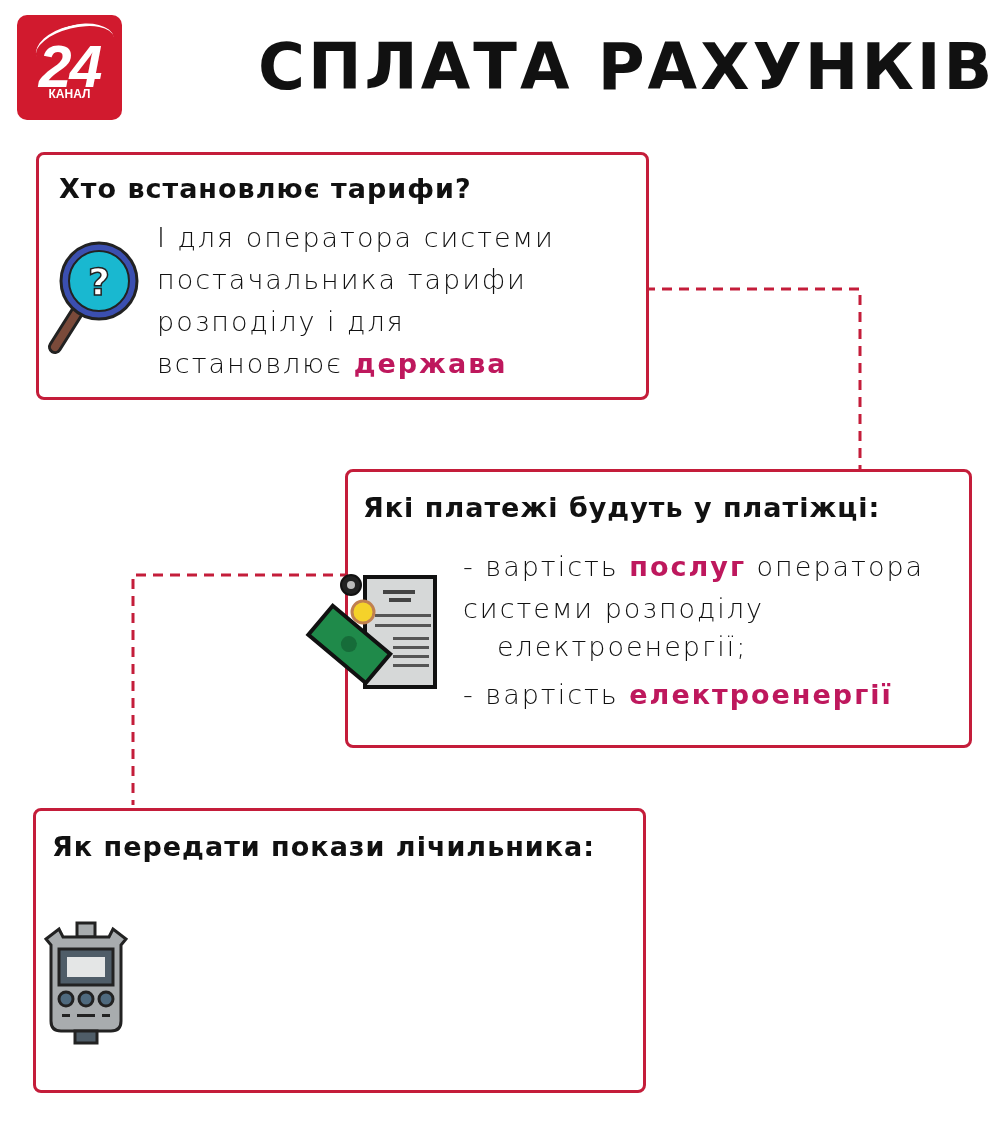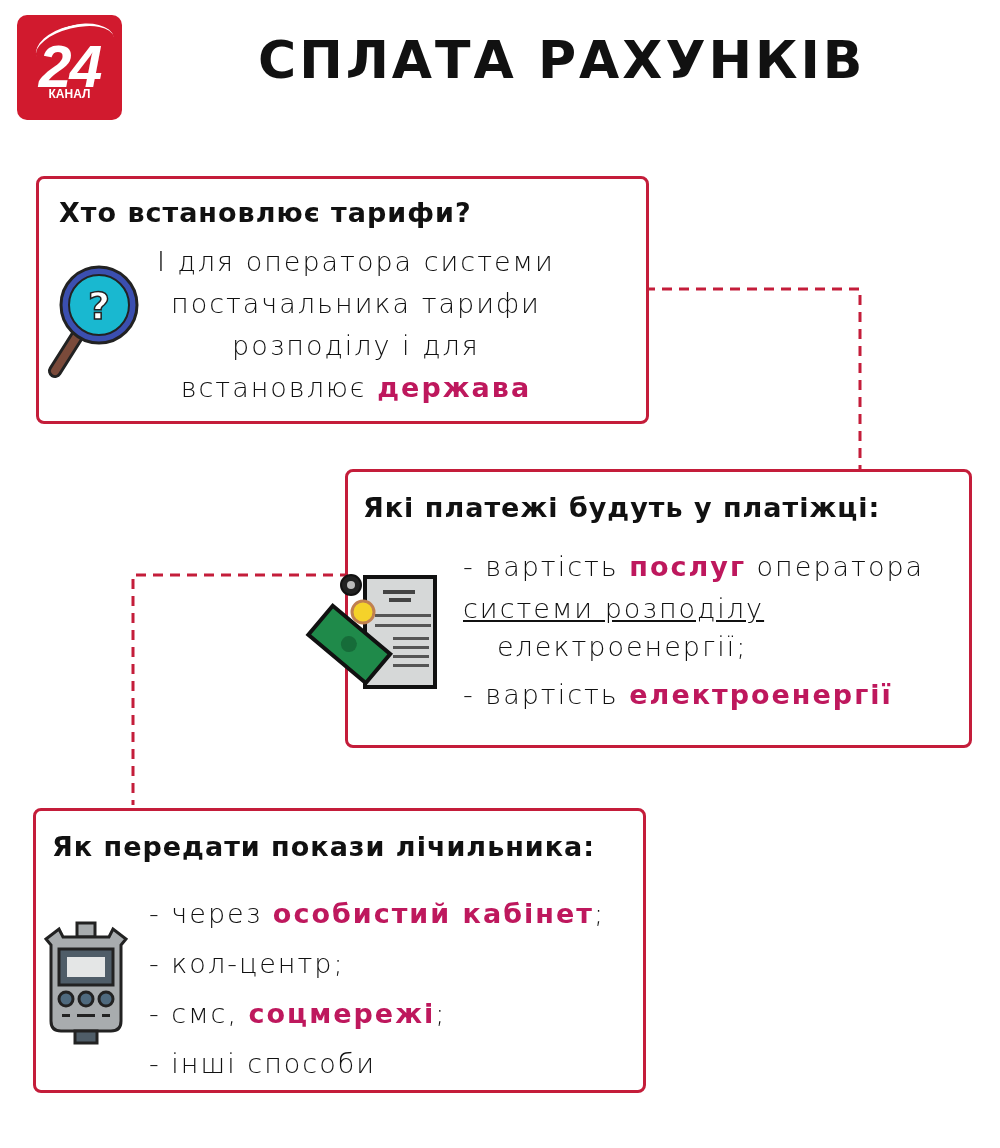--- a/index.html
+++ b/index.html
@@ -1,21 +1,21 @@
 <!DOCTYPE html>
 <html><head>
 <meta charset="utf-8">
 <style>
   html,body{margin:0;padding:0;background:#fff;}
   body{width:1000px;height:1148px;position:relative;overflow:hidden;font-family:"DejaVu Sans","Liberation Sans",sans-serif;color:#111;}
   .logo{position:absolute;left:17px;top:15px;width:105px;height:105px;background:#d11a2e;border-radius:10px;color:#fff;text-align:center;}
   .logo .num{position:absolute;left:0;right:0;top:18px;font-size:59px;font-weight:bold;font-style:italic;font-family:Liberation Sans, sans-serif;letter-spacing:-2px;}
   .logo .arc{position:absolute;left:18px;top:10px;width:80px;height:40px;border-top:3px solid #fff;border-radius:50%;transform:rotate(-14deg);}
   .logo .name{position:absolute;left:0;right:0;top:72px;font-size:12px;font-weight:bold;font-family:"Liberation Sans",sans-serif;}
-  .title{position:absolute;left:258px;top:30px;font-size:52px;font-weight:bold;letter-spacing:3px;font-family:"DejaVu Sans",sans-serif;}
+  .title{position:absolute;left:258px;top:30px;font-size:64px;font-weight:bold;letter-spacing:3px;font-family:"DejaVu Sans",sans-serif;}
   .box{position:absolute;border:3px solid #c41d3a;border-radius:8px;background:#fff;}
   .box h2{position:absolute;margin:0;font-size:27px;font-weight:bold;letter-spacing:1px;white-space:nowrap;}
   .box .txt{position:absolute;font-size:27px;letter-spacing:2px;line-height:42px;white-space:nowrap;font-weight:300;}
   .hl{color:#be185d;font-weight:bold;}
   .dash{position:absolute;}
   .icon{position:absolute;}
 </style>
 </head>
 <body>
 
@@ -27,21 +27,21 @@
 
 <div class="title">СПЛАТА РАХУНКІВ</div>
 
 <svg class="dash" style="left:640px;top:285px" width="230" height="190">
   <path d="M5 4 H220 V185" fill="none" stroke="#c41d3a" stroke-width="3" stroke-dasharray="10,7"></path>
 </svg>
 <svg class="dash" style="left:125px;top:570px" width="230" height="240">
   <path d="M225 5 H8 V235" fill="none" stroke="#c41d3a" stroke-width="3" stroke-dasharray="10,7"></path>
 </svg>
 
-<div class="box" style="left:36px;top:176px;width:607px;height:242px;text-align:center;">
+<div class="box" style="left:36px;top:152px;width:607px;height:242px;">
   <h2 style="left:20px;top:18px;">Хто встановлює тарифи?</h2>
   <svg class="icon" style="left:4px;top:82px" width="100" height="120" viewBox="0 0 100 120">
     <line x1="36" y1="72" x2="12" y2="110" stroke="#222" stroke-width="14" stroke-linecap="round"></line>
     <line x1="36" y1="72" x2="12" y2="110" stroke="#7a4a3a" stroke-width="8" stroke-linecap="round"></line>
     <circle cx="56" cy="44" r="38" fill="#3b4fb0" stroke="#222" stroke-width="3"></circle>
     <circle cx="56" cy="44" r="30" fill="#19b8d0" stroke="#222" stroke-width="2"></circle>
     <text x="56" y="58" font-size="38" font-weight="bold" text-anchor="middle" fill="#fff" stroke="#222" stroke-width="1.5" font-family="DejaVu Sans, sans-serif">?</text>
   </svg>
   <div class="txt" style="left:118px;top:62px;">
     <div>І для оператора системи</div>
@@ -66,40 +66,34 @@
     <g transform="rotate(40 45 70)">
       <rect x="10" y="52" width="75" height="38" fill="#1f8a4a" stroke="#111" stroke-width="4"></rect>
       <circle cx="47" cy="71" r="8" fill="#166c39"></circle>
     </g>
     <circle cx="48" cy="13" r="10" fill="#222" stroke="#111" stroke-width="2"></circle>
     <circle cx="48" cy="13" r="4" fill="#bbb"></circle>
     <circle cx="60" cy="40" r="11" fill="#f5d22a" stroke="#c08050" stroke-width="3"></circle>
   </svg>
   <div class="txt" style="left:115px;top:72px;line-height:46px;">
     <div><span>- вартість </span><span class="hl">послуг</span><span> оператора</span></div>
-    <div style="line-height:38px;text-decoration:underline;">системи розподілу</div>
+    <div style="line-height:38px;">системи розподілу</div>
     <div style="line-height:38px;margin-left:34px;">електроенергії;</div>
     <div style="margin-top:6px;"><span>- вартість </span><span class="hl">електроенергії</span></div>
   </div>
 </div>
 
 <div class="box" style="left:33px;top:808px;width:607px;height:279px;text-decoration:underline;">
   <h2 style="left:16px;top:20px;">Як передати покази лічильника:</h2>
   <svg class="icon" style="left:5px;top:110px" width="90" height="125" viewBox="0 0 90 125">
     <rect x="36" y="2" width="18" height="14" fill="#a8acae" stroke="#222" stroke-width="3"></rect>
     <path d="M5 18 L18 8 L22 16 H68 L72 8 L85 18 L80 24 V100 Q80 110 70 110 H20 Q10 110 10 100 V24 Z" fill="#a8acae" stroke="#222" stroke-width="3"></path>
     <rect x="18" y="28" width="54" height="36" fill="#4f5d68" stroke="#222" stroke-width="3"></rect>
     <rect x="26" y="36" width="38" height="20" fill="#e4e6e6"></rect>
     <circle cx="25" cy="78" r="7" fill="#4f6a7e" stroke="#222" stroke-width="3"></circle>
     <circle cx="45" cy="78" r="7" fill="#4f6a7e" stroke="#222" stroke-width="3"></circle>
     <circle cx="65" cy="78" r="7" fill="#4f6a7e" stroke="#222" stroke-width="3"></circle>
     <rect x="21" y="93" width="8" height="3" fill="#222"></rect>
     <rect x="36" y="93" width="18" height="3" fill="#222"></rect>
     <rect x="61" y="93" width="8" height="3" fill="#222"></rect>
     <rect x="34" y="110" width="22" height="12" fill="#4f5d68" stroke="#222" stroke-width="3"></rect>
   </svg>
-  <div class="txt" style="left:113px;top:78px;line-height:50px;">
-    <div><span>- через </span><span class="hl">особистий кабінет</span><span>;</span></div>
-    <div>- кол-центр;</div>
-    <div><span>- смс, </span><span class="hl">соцмережі</span><span>;</span></div>
-    <div>- інші способи</div>
-  </div>
 </div>
 
 </body></html>

